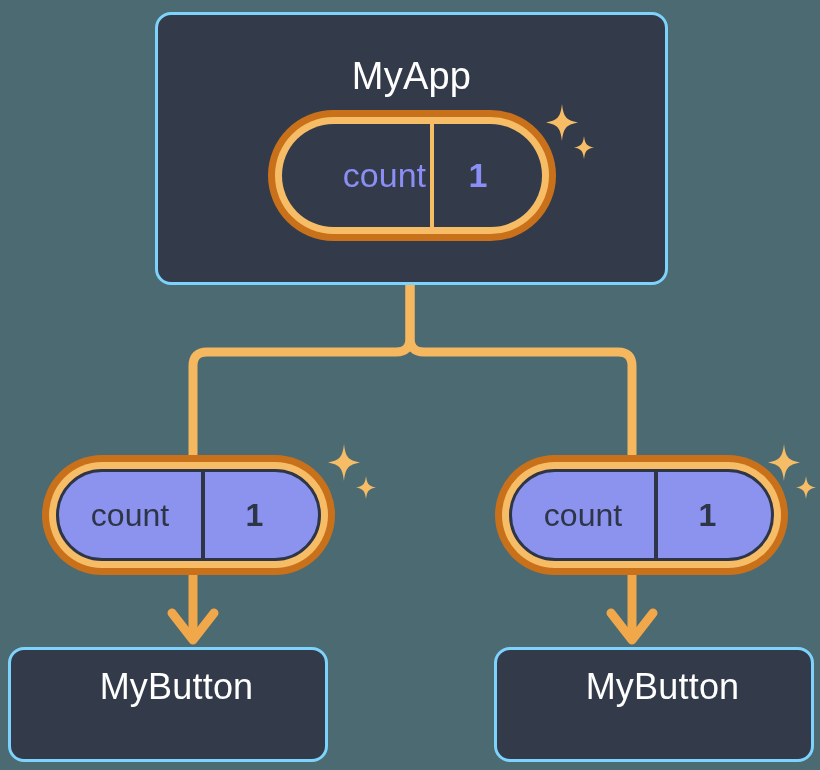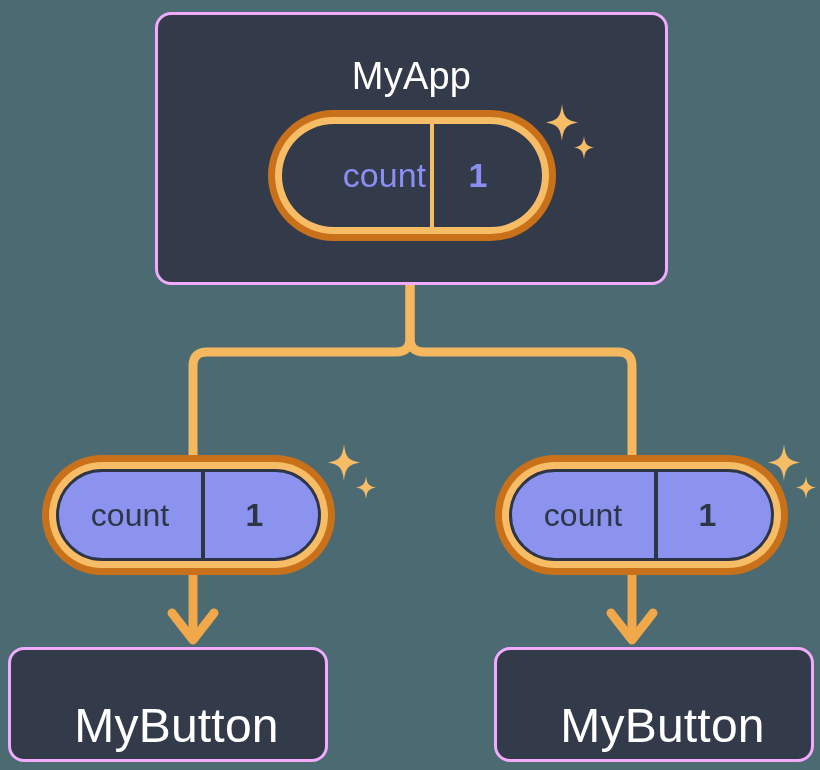--- a/index.html
+++ b/index.html
@@ -18,21 +18,21 @@
     width: 820px;
     height: 770px;
     background: var(--bg, #4c6a72);
   }
 
   
   .node-box {
     position: absolute;
     box-sizing: border-box;
     background: #333b4a;
-    border: 3px solid #f0abfc;
+    border: 3px solid #7dd3fc;
     border-radius: 16px;
   }
   .node-title {
     position: absolute;
     left: 0;
     right: 0;
     text-align: center;
     color: #ffffff;
     font-weight: 400;
     letter-spacing: 0.2px;
@@ -53,22 +53,22 @@
 
   
   .button-box {
     width: 320px;
     height: 115px;
     top: 647px;
   }
   #button-box-left  { left: 8px; }
   #button-box-right { left: 494px; }
   .button-box .node-title {
-    top: 48px;
-    font-size: 48px;
+    top: 16px;
+    font-size: 36px;
     margin-left: 17px;
   }
 
   
   .pill {
     position: absolute;
     box-sizing: border-box;
     border-radius: 999px;
     
     background: #c8711a;

